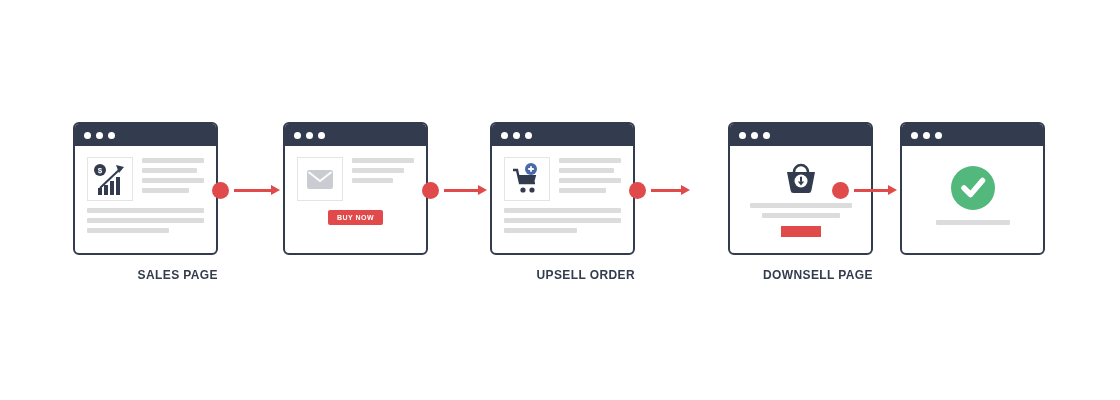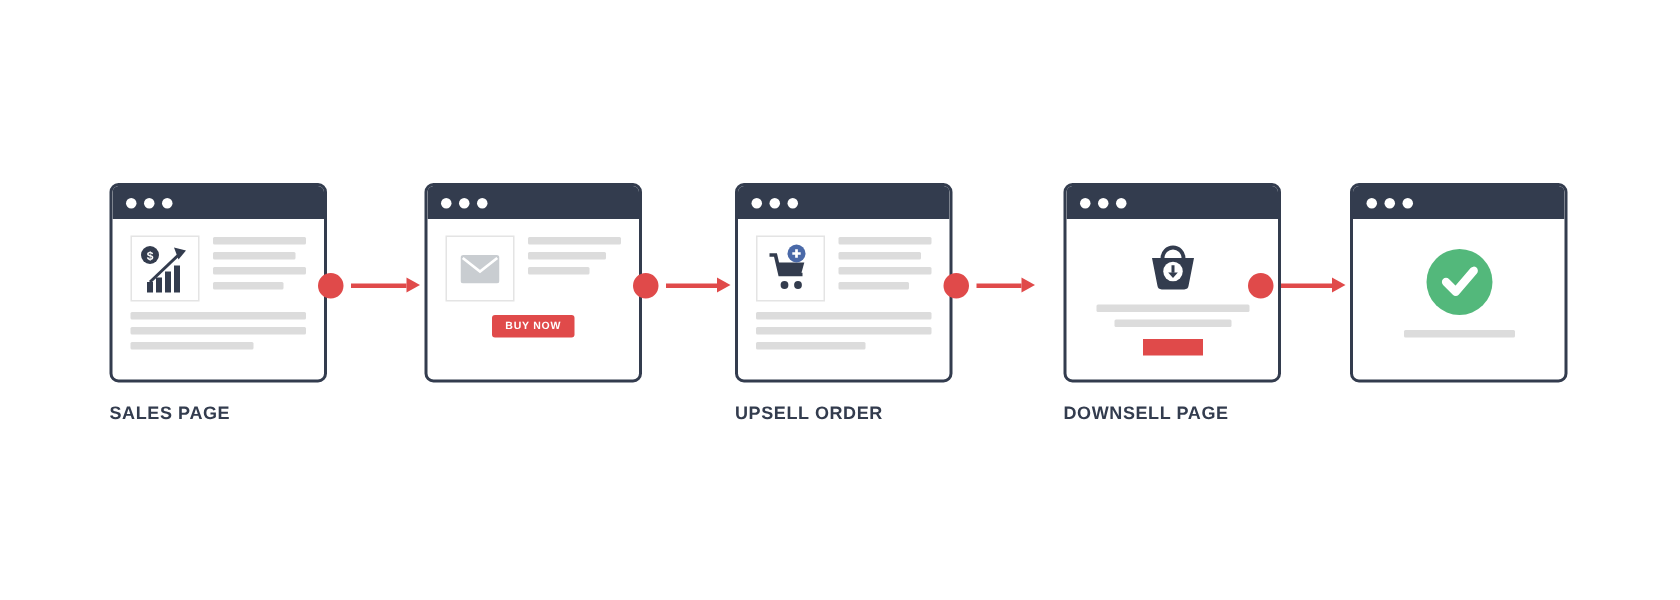--- a/index.html
+++ b/index.html
@@ -36,21 +36,21 @@
     border: 1px solid #e4e4e4;
     background: #ffffff;
     display: flex; align-items: center; justify-content: center;
     flex-shrink: 0;
   }
   .lines { flex: 1; padding-top: 1px; }
   .sk { height: 5px; background: #dcdcdc; border-radius: 1px; margin-bottom: 5px; }
   .below-lines { margin-top: 7px; }
   .step-label {
     margin-top: 13px;
-    text-align: left;
+    text-align: right;
     font-size: 12px;
     font-weight: bold;
     color: #333c4e;
     letter-spacing: 0.4px;
   }
   .buy-now {
     display: block;
     margin: 9px auto 0;
     background: #e04a4a;
     color: #ffffff;
@@ -179,21 +179,21 @@
         <div class="below-lines">
           <div class="sk" style="width:100%"></div>
           <div class="sk" style="width:100%"></div>
           <div class="sk" style="width:62%"></div>
         </div>
       </div>
     </div>
     <div class="step-label">UPSELL ORDER</div>
   </div>
 
-  <div class="step" style="left:709px">
+  <div class="step" style="left:728px">
     <div class="browser">
       <div class="browser-header">
         <span class="win-dot"></span>
         <span class="win-dot"></span>
         <span class="win-dot"></span>
       </div>
       <div class="browser-body">
         <div class="center-col pad-top-6">
           <svg width="38" height="32" viewBox="0 0 38 32">
             <path d="M12 9 a7 7 0 0 1 14 0" fill="none" stroke="#333c4e" stroke-width="2.6"></path>

